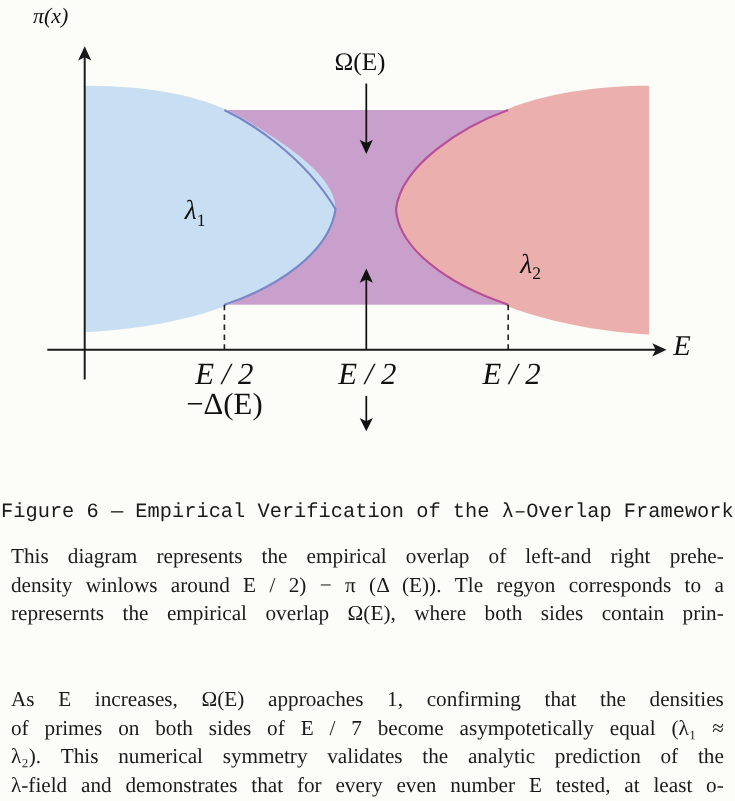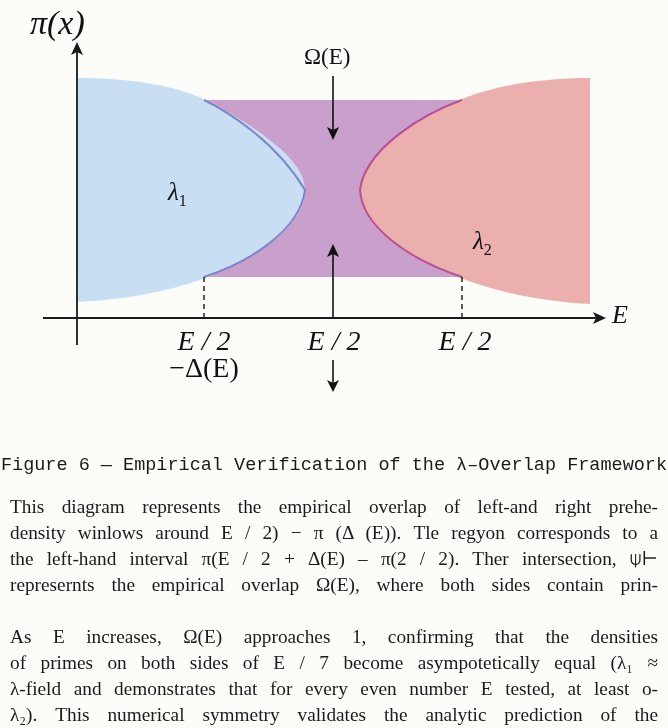--- a/index.html
+++ b/index.html
@@ -7,21 +7,21 @@
       width: 668px; height: 728px; overflow: hidden;
       background: #fcfcf8;
       font-family: "DejaVu Serif", "Liberation Serif", serif;
       color: #1a1a1a;
       position: relative;
     }
     #figure { position: absolute; left: 0; top: 0; width: 668px; height: 440px; }
     #figure svg { position: absolute; left: 0; top: 0; }
     .math { font-family: "Liberation Serif", "DejaVu Serif", serif; font-style: italic; }
     .lbl { position: absolute; font-family: "Liberation Serif", "DejaVu Serif", serif; color: #111; white-space: nowrap; }
-    .ylabel { left: 30px; top: 4px; font-size: 34px; font-style: italic; }
+    .ylabel { left: 30px; top: 4px; font-size: 20px; font-style: italic; }
     .xlabel { left: 612px; top: 300px; font-size: 26px; font-style: italic; }
     .omega-top { left: 304px; top: 44px; font-size: 23px; }
     .lam { font-size: 25px; font-style: italic; }
     .lam sub { font-size: 16px; font-style: normal; vertical-align: -6px; }
     .lam1 { left: 168px; top: 178px; }
     .lam2 { left: 473px; top: 188px; margin-top: 39px; }
     .tick { font-size: 28px; text-align: center; line-height: 27px; }
     .tick1 { left: 155px; top: 327px; width: 98px; }
     .tick2 { left: 294px; top: 327px; width: 80px; }
     .tick3 { left: 425px; top: 327px; width: 80px; }
@@ -89,22 +89,21 @@
     <div class="math">E / 2</div>
   </div>
 
 </div>
 
 <div id="caption">Figure 6 — Empirical Verification of the λ–Overlap Framework</div>
 
 <div id="para1" class="para">
   <span class="line">This diagram represents the empirical overlap of left-and right prehe-</span>
   <span class="line">density winlows around E / 2) − π (Δ (E)).  Tle regyon corresponds to a</span>
-  <span class="line">the left-hand interval π(E / 2 + Δ(E) – π(2 / 2). Ther intersection, ⍦⊢</span>
   <span class="line">represernts the empirical overlap Ω(E), where both sides contain prin-</span>
 </div>
 
 <div id="para2" class="para">
   <span class="line">As E increases,  Ω(E) approaches 1, confirming that the densities</span>
   <span class="line">of primes on both sides of E / 7 become asympotetically equal (λ₁ ≈</span>
+  <span class="line">λ₂). This numerical symmetry validates the analytic prediction of the</span>
   <span class="line">λ-field and demonstrates that for every even number E tested, at least o-</span>
-  <span class="line">λ₂). This numerical symmetry validates the analytic prediction of the</span>
 </div>
 
 </body></html>

